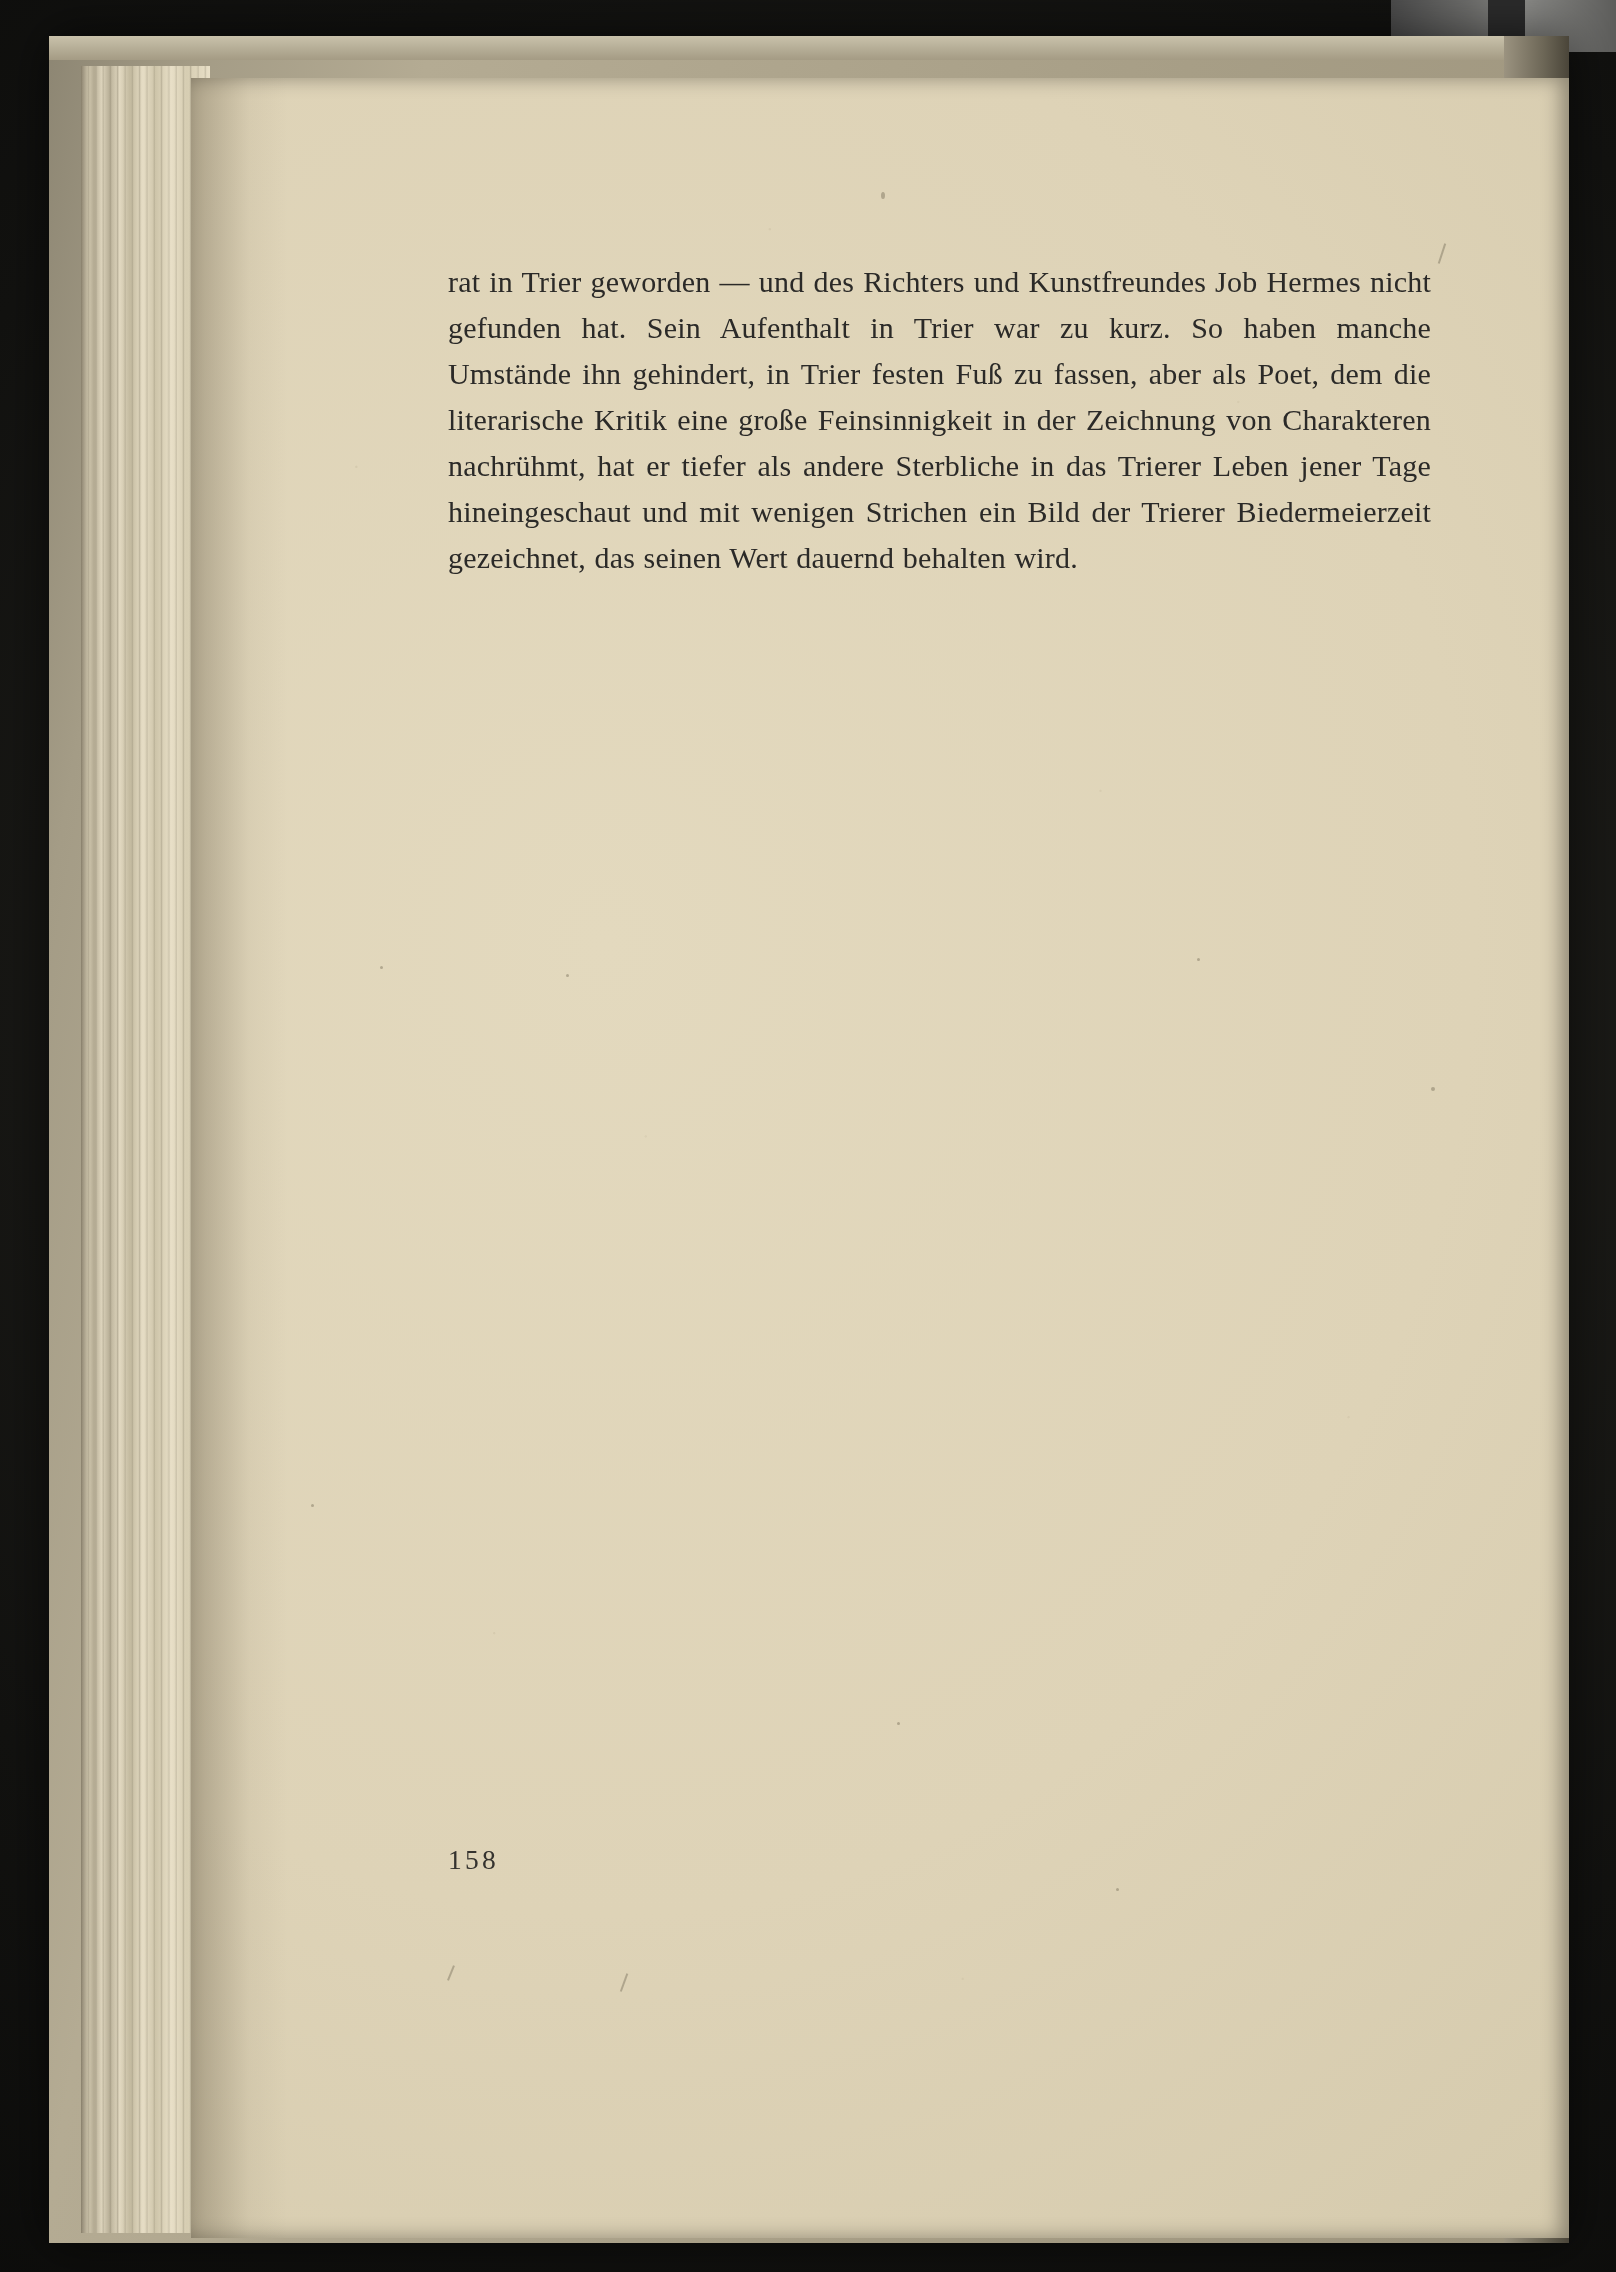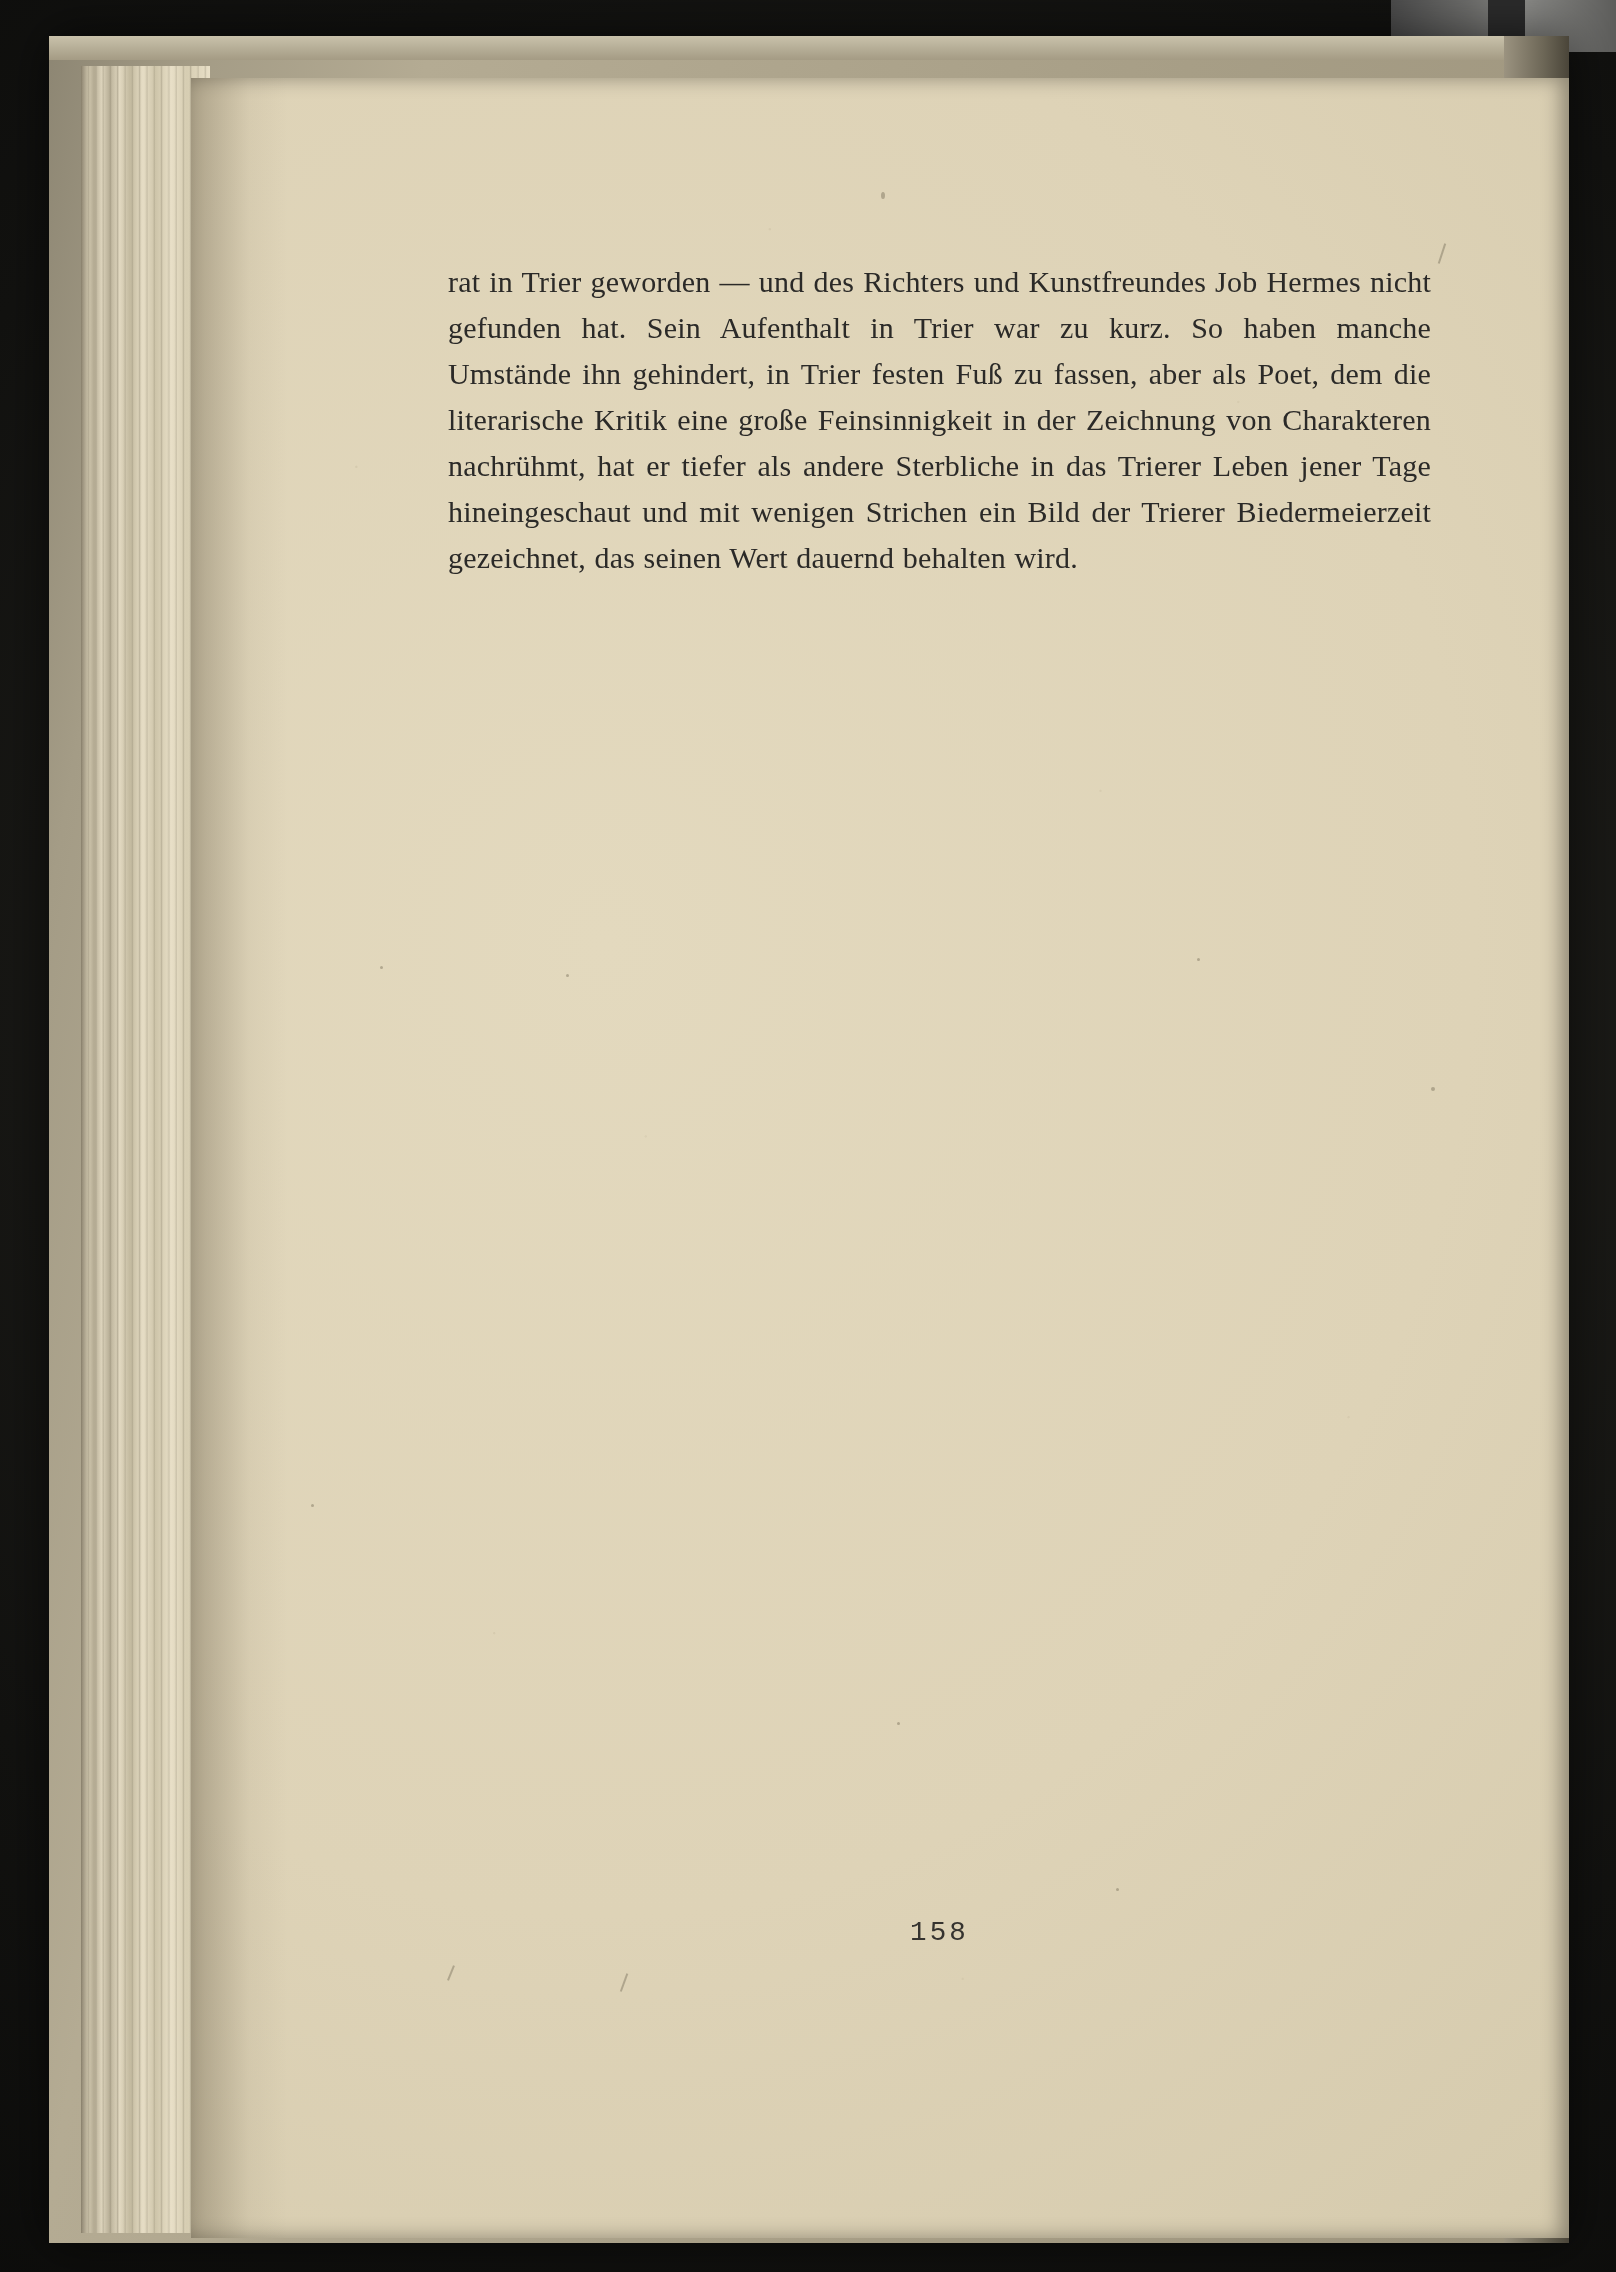--- a/index.html
+++ b/index.html
@@ -116,27 +116,25 @@
     line-height: 46px;
     color: #2b2a28;
     text-align: justify;
     letter-spacing: 0.2px;
     word-spacing: 0.8px;
   }
 
   .folio {
     position: absolute;
     left: 448px;
-    top: 1917px;
+    top: 1844px;
     width: 983px;
-    text-align: center;
     font-size: 27.5px;
     color: #35332f;
     letter-spacing: 3.2px;
-    font-family: Liberation Mono, monospace;
   }
 
   
   .speck {
     position: absolute;
     background: rgba(90,80,60,0.35);
     border-radius: 50%;
     pointer-events: none;
   }
   .tick {

